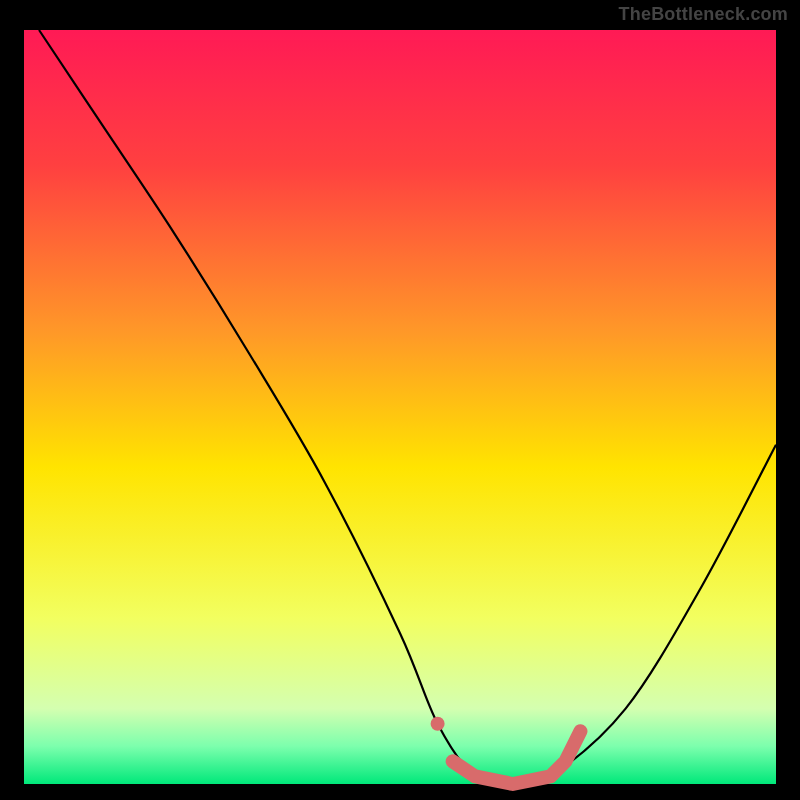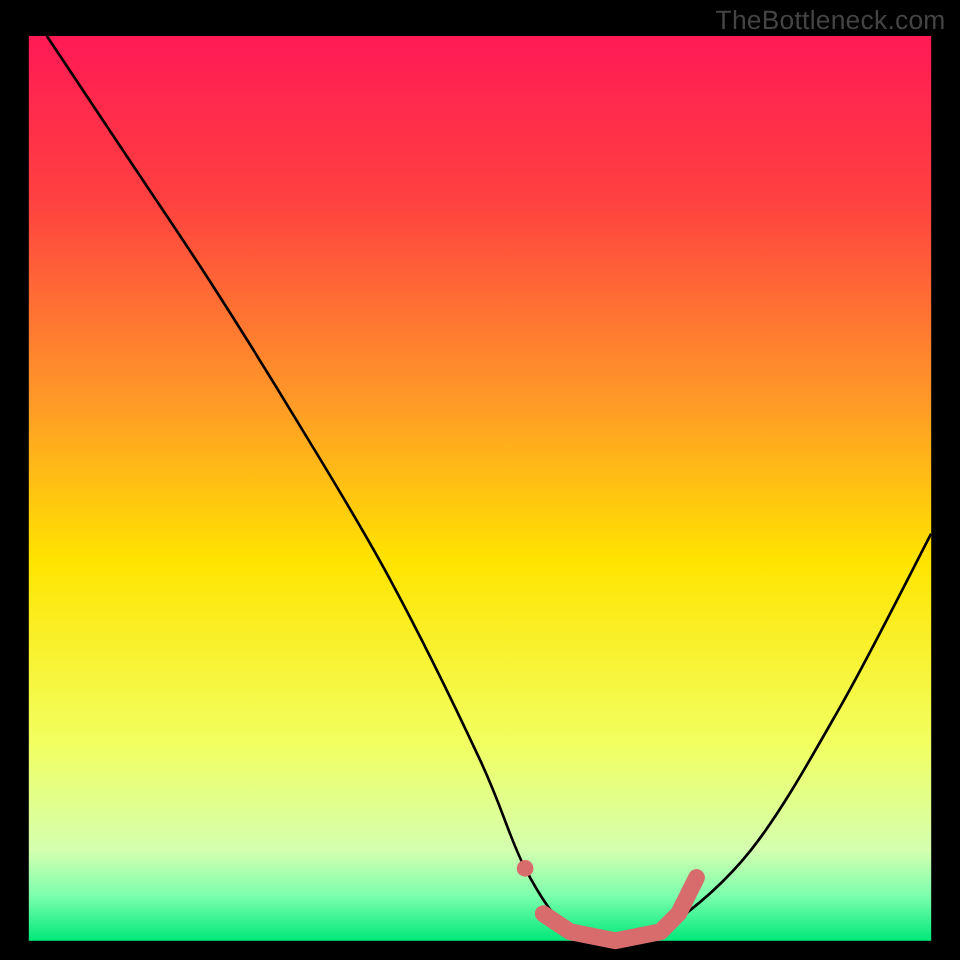--- a/index.html
+++ b/index.html
@@ -14,22 +14,22 @@
   .container {
     position: relative;
     width: 800px;
     height: 800px;
   }
   .watermark {
     position: absolute;
     top: 4px;
     right: 12px;
     color: #444;
-    font-size: 22px;
-    font-weight: 400;
+    font-size: 18px;
+    font-weight: 700;
     letter-spacing: 0.2px;
     z-index: 10;
   }
   svg.plot {
     position: absolute;
     left: 0;
     top: 0;
   }
 </style>
 </head>

